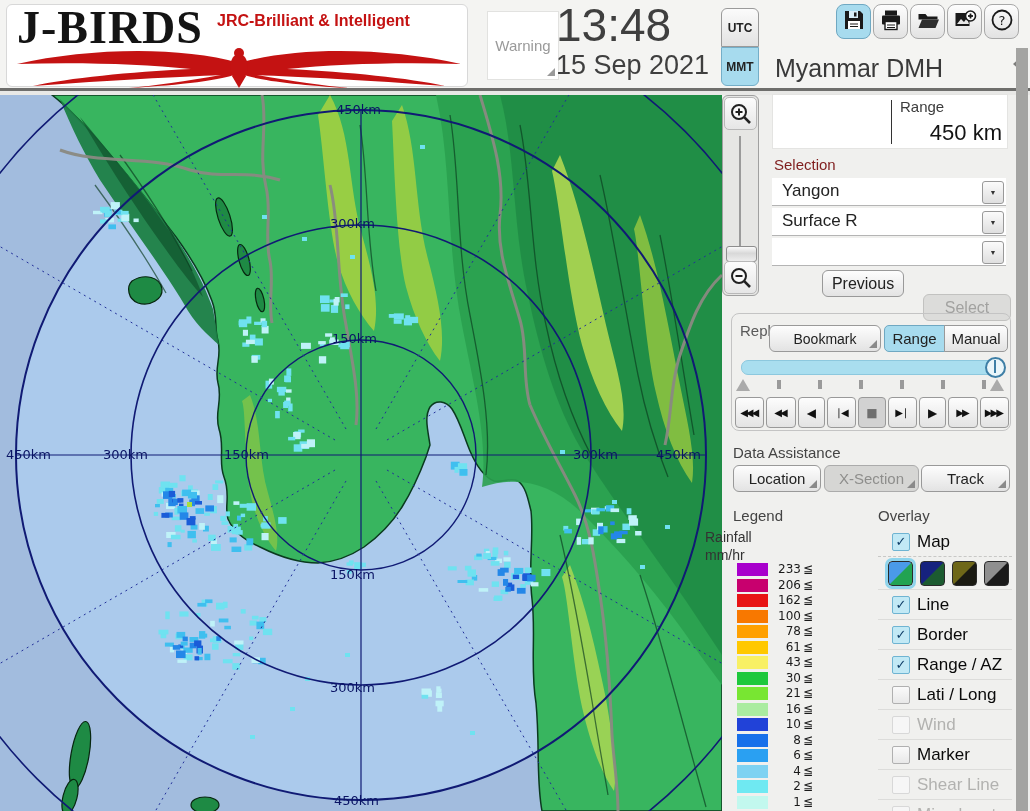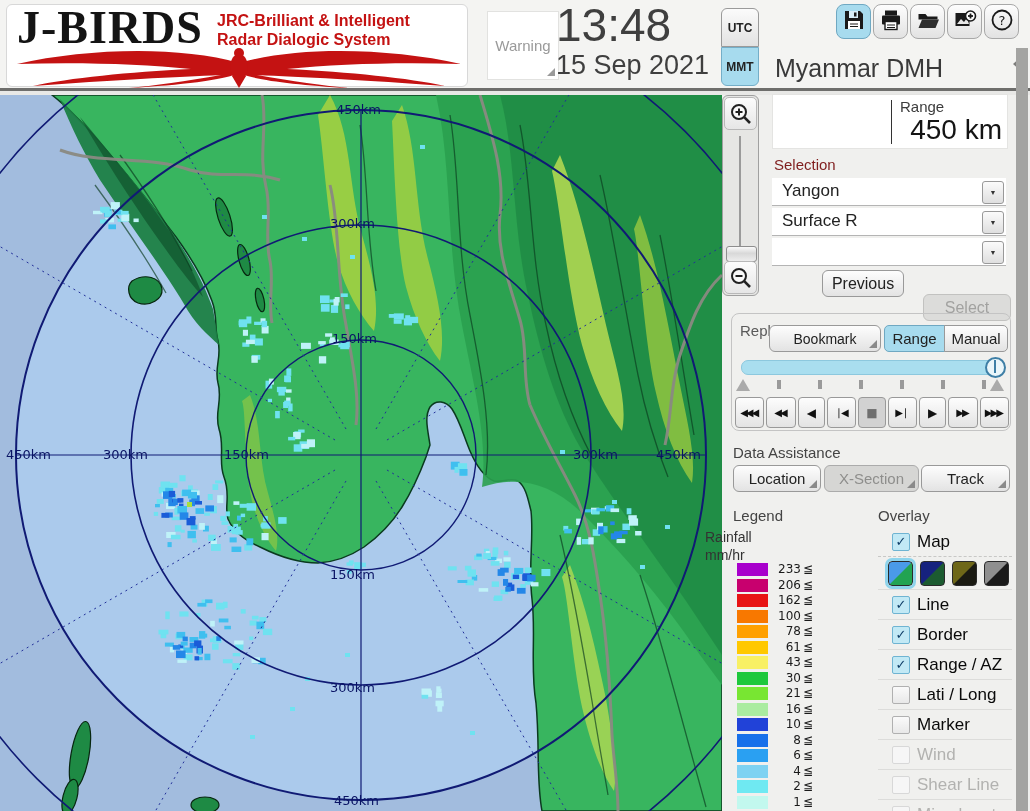--- a/index.html
+++ b/index.html
@@ -49,21 +49,21 @@
   #zoom-in-btn{top:1px;} #zoom-out-btn{bottom:1px;}
   #zoom-track{position:absolute;left:16px;top:40px;width:2px;height:118px;background:#9A9A9A;}
   #zoom-handle{position:absolute;left:3px;top:150px;width:29px;height:14px;border:1px solid #8E8E8E;
                border-radius:3px;background:linear-gradient(#FAFAFA,#D8D8D8 45%,#EDEDED);}
   
   #station-title{position:absolute;left:775px;top:54px;font-size:25px;color:#3A3A3A;}
   #range-card{position:absolute;left:772px;top:94px;width:236px;height:55px;background:#FFFFFF;
               border:1px solid #E4E4E2;box-sizing:border-box;}
   #range-divider{position:absolute;left:118px;top:5px;width:1px;height:44px;background:#333;}
   #range-label{position:absolute;left:127px;top:3px;font-size:15px;color:#3C3C3C;}
-  #range-value{position:absolute;right:5px;bottom:2px;font-size:28px;color:#141414;}
+  #range-value{position:absolute;right:5px;bottom:2px;font-size:22px;color:#141414;}
   #selection-label{position:absolute;left:774px;top:156px;font-size:15px;color:#7f1d1d;}
   .dd-row{position:absolute;left:772px;width:234px;height:28px;background:#FFFFFF;
           border-bottom:1px solid #B4B4B4;box-sizing:border-box;}
   .dd-value{position:absolute;left:10px;top:3px;font-size:17px;color:#222;}
   .dd-arrow{position:absolute;right:2px;top:3px;width:20px;height:21px;border:1px solid #999;
             border-radius:3px;background:linear-gradient(#FBFBFB,#DFDFDF);font-size:7px;color:#333;
             display:flex;align-items:center;justify-content:center;}
   .btn{box-sizing:border-box;border:1px solid #999;border-radius:6px;
        background:linear-gradient(#FDFDFD,#E3E3E3);color:#222;
        display:flex;align-items:center;justify-content:center;position:absolute;}
@@ -120,21 +120,20 @@
   .map-style.sel{outline:3px solid #8FD4EC;outline-offset:0;}
 </style>
 </head>
 <body>
 
 <div id="header">
   <div id="logo-card">
     <div id="logo-title">J-BIRDS</div>
     <div id="logo-tagline">
       <div>JRC-Brilliant &amp; Intelligent</div>
-      <div>Radar  Dialogic  System</div>
     </div>
     <svg id="eagle" width="456" height="46" viewBox="0 0 456 46">
       <g fill="#C41212">
         <path d="M228,20 C168,3 78,5 6,21 C70,19 130,21 180,26 C118,29 58,35 22,43 C100,37 168,34 210,32 C176,38 142,43 118,45 C172,42 210,37 226,31 Z"></path>
         <g transform="translate(456,0) scale(-1,1)">
           <path d="M228,20 C168,3 78,5 6,21 C70,19 130,21 180,26 C118,29 58,35 22,43 C100,37 168,34 210,32 C176,38 142,43 118,45 C172,42 210,37 226,31 Z"></path>
         </g>
         <ellipse cx="228" cy="24" rx="9" ry="13"></ellipse>
         <circle cx="228" cy="10" r="5"></circle>
         <path d="M221,33 h14 l-7,12 Z"></path>
@@ -848,29 +847,29 @@
       <span class="ov-label">Border</span>
     </div>
     <div class="ov-row">
       <span class="ov-check on">✓</span>
       <span class="ov-label">Range / AZ</span>
     </div>
     <div class="ov-row">
       <span class="ov-check"></span>
       <span class="ov-label">Lati / Long</span>
     </div>
+    <div class="ov-row disabled">
+      <span class="ov-check off-disabled"></span>
+      <span class="ov-label">Wind</span>
+    </div>
     <div class="ov-row">
       <span class="ov-check"></span>
       <span class="ov-label">Marker</span>
     </div>
     <div class="ov-row disabled">
       <span class="ov-check off-disabled"></span>
-      <span class="ov-label">Wind</span>
-    </div>
-    <div class="ov-row disabled">
-      <span class="ov-check off-disabled"></span>
       <span class="ov-label">Shear Line</span>
     </div>
     <div class="ov-row disabled">
       <span class="ov-check off-disabled"></span>
       <span class="ov-label">Microburst</span>
     </div>
   </div>
 
 </body></html>

